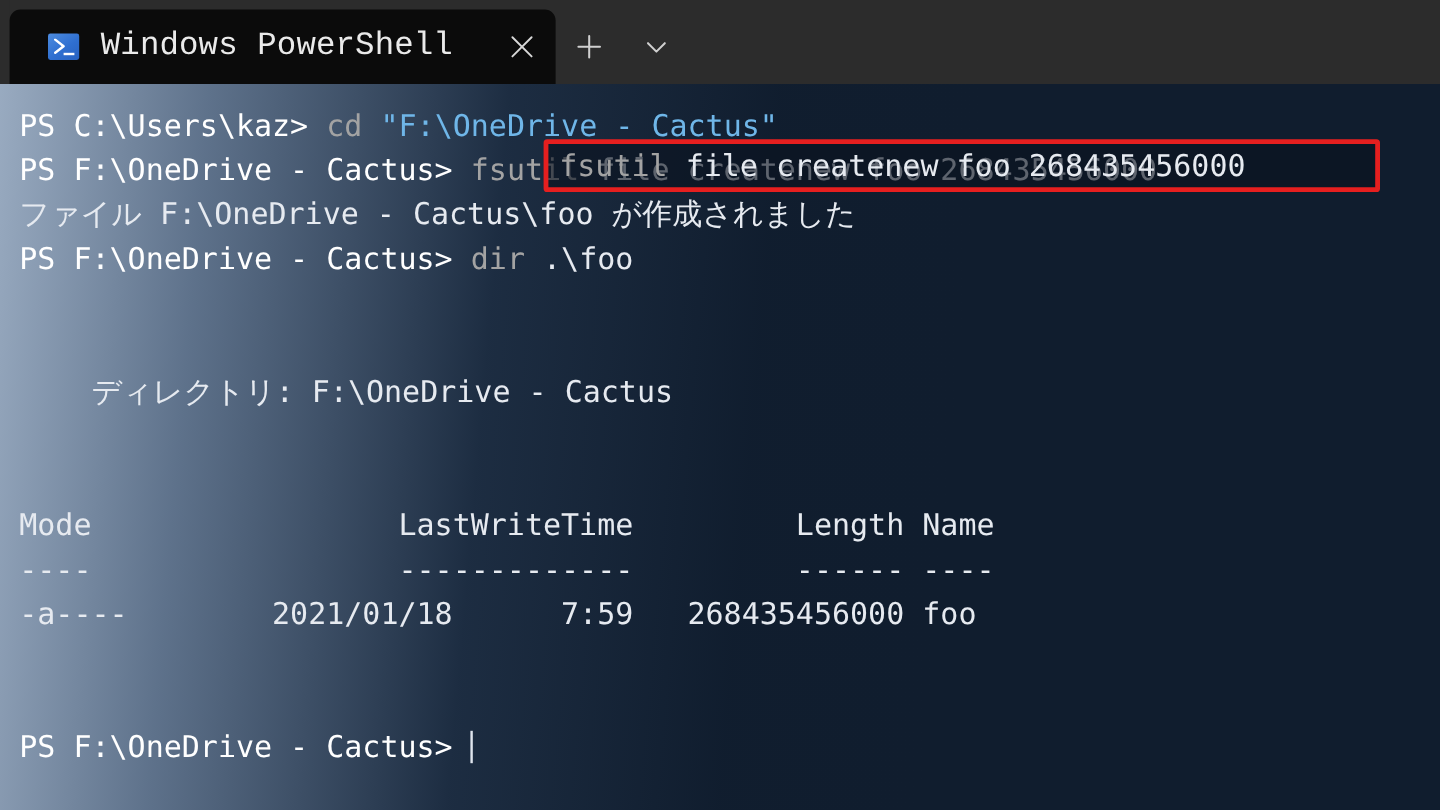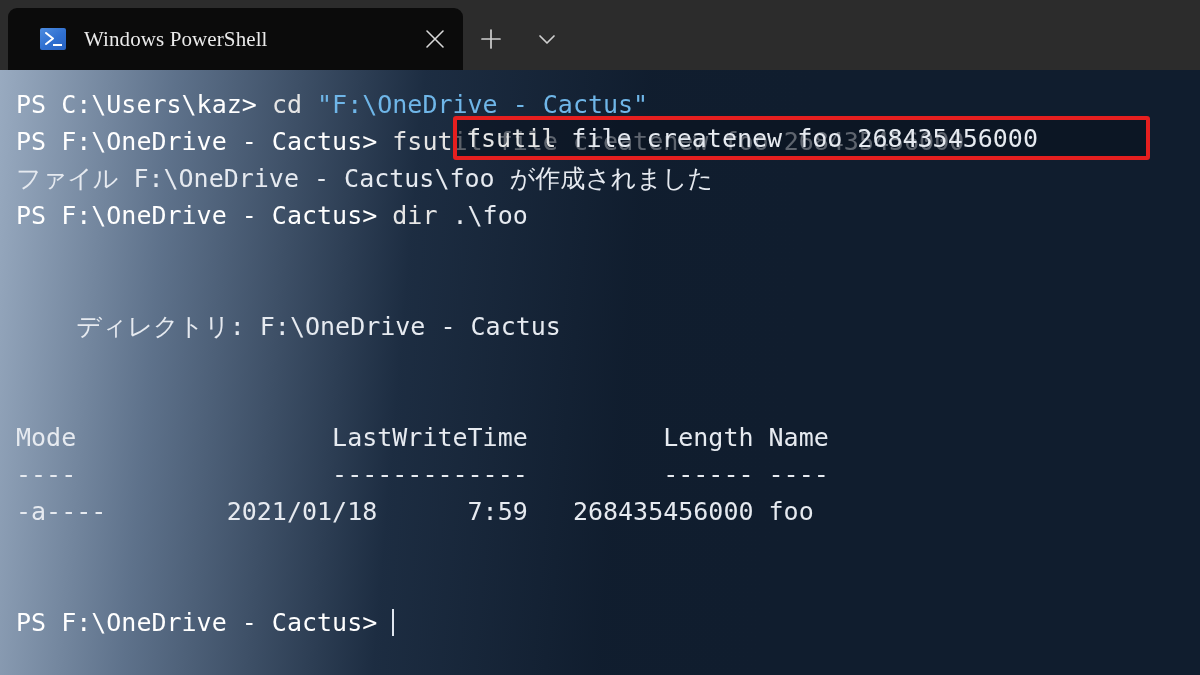--- a/index.html
+++ b/index.html
@@ -69,22 +69,22 @@
     position: absolute;
     left: 13px;
     bottom: 4px;
     width: 9px;
     height: 2px;
     background: #ffffff;
   }
   .tab-title {
     margin-left: 18px;
     color: #eaeaea;
-    font-family: Liberation Serif, serif;
-    font-size: 21px;
+    font-family: Liberation Mono, monospace;
+    font-size: 27px;
     letter-spacing: 0.1px;
     white-space: nowrap;
     flex: 1 1 auto;
   }
   .tab-close {
     width: 56px;
     height: 62px;
     display: flex;
     align-items: center;
     justify-content: center;
@@ -130,21 +130,21 @@
     font-size: 25px;
     line-height: 37px;
     color: #e8ecf2;
     white-space: pre;
     letter-spacing: 0px;
   }
   .line { height: 37px; white-space: pre; }
 
   .c-default { color: #e6eaf0; }
   .c-prompt  { color: #ffffff; }
-  .c-yellow  { color: #e5e5e5; }
+  .c-yellow  { color: #a3a3a3; }
   .c-cyan    { color: #6fb6e8; }
 
   
   .redbox {
     position: absolute;
     left: 453px;
     top: 46px;
     width: 697px;
     height: 44px;
     border: 4px solid #e61f1f;

